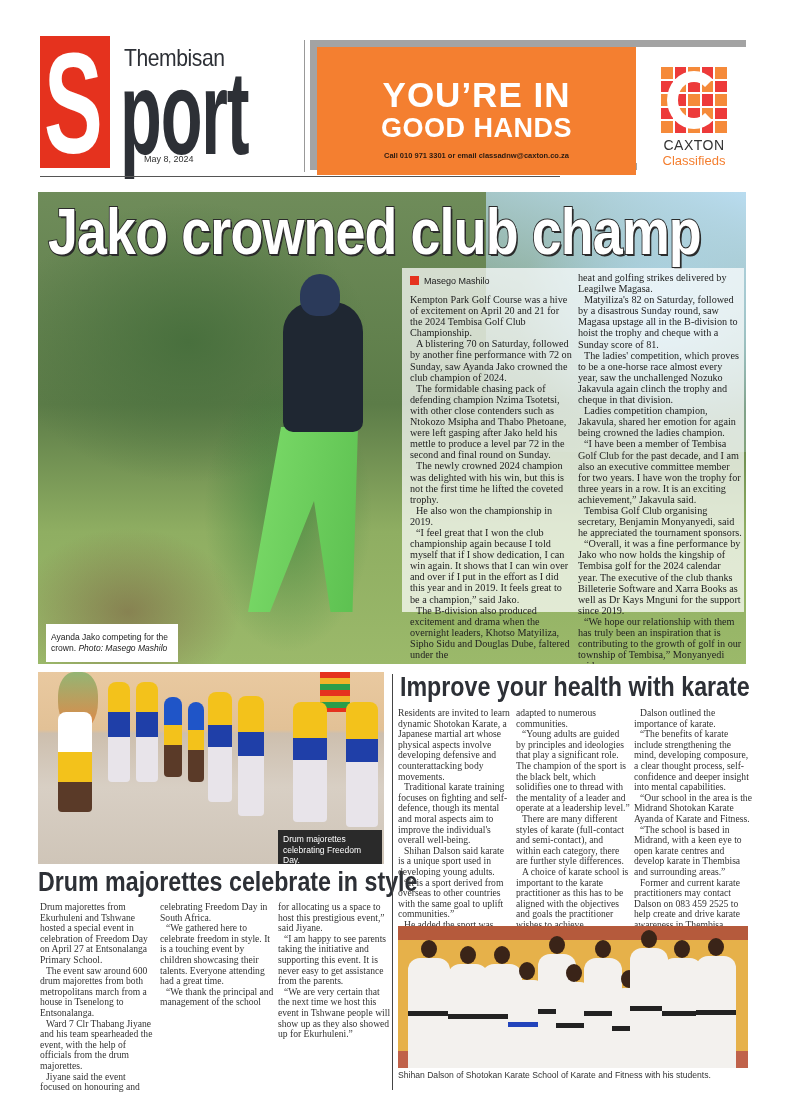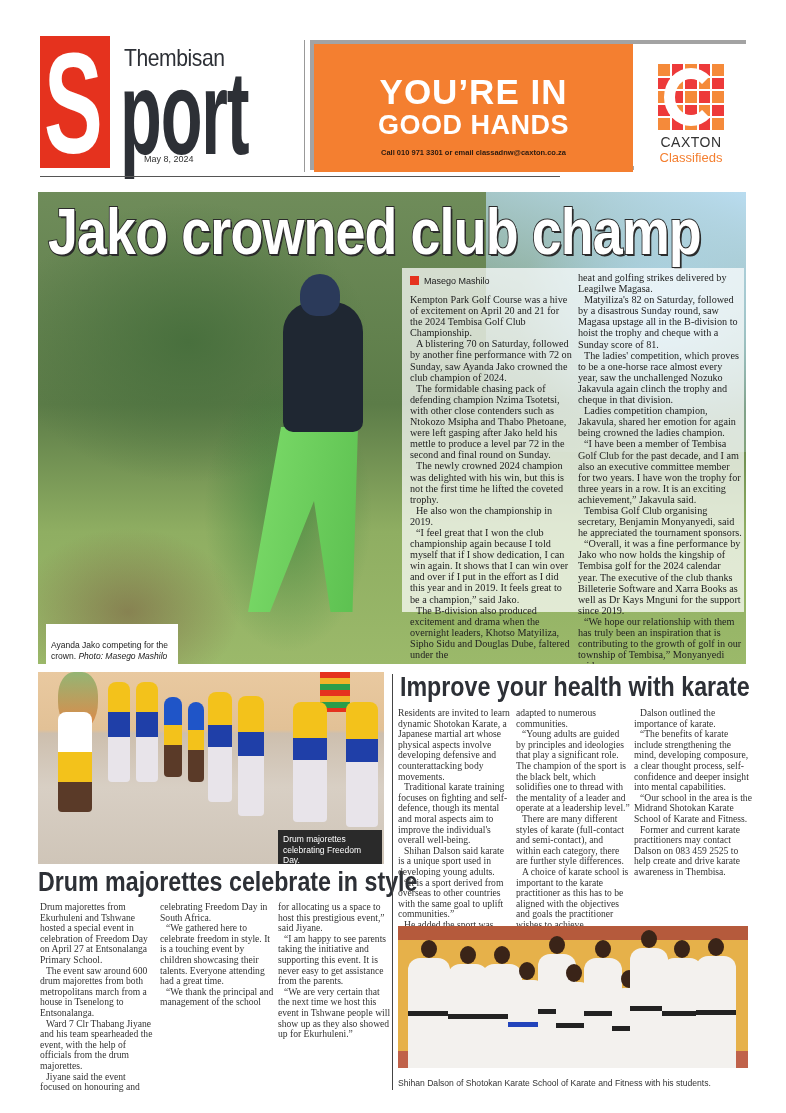--- a/index.html
+++ b/index.html
@@ -10,21 +10,21 @@
     .masthead { position: absolute; left: 40px; top: 36px; width: 264px; height: 134px; }
     .mast-s { position: absolute; left: 0; top: 0; width: 70px; height: 132px; background: #e5321e; }
     .mast-s span { position: absolute; left: 4px; top: -14px; font-family: "Liberation Sans", sans-serif; font-weight: 700; font-size: 142px; color: #fff; transform: scaleX(0.62); transform-origin: left top; letter-spacing: -2px; }
     .mast-thembisan { position: absolute; left: 84px; top: 8px; font-family: "Liberation Sans", sans-serif; font-size: 24px; color: #2d3036; transform: scaleX(0.88); transform-origin: left top; letter-spacing: -0.5px; }
     .mast-port { position: absolute; left: 80px; top: 18px; font-family: "Liberation Sans", sans-serif; font-size: 118px; font-weight: 700; color: #2d3036; transform: scaleX(0.58); transform-origin: left top; line-height: 118px; letter-spacing: -2px; }
     .mast-date { position: absolute; left: 104px; top: 118px; font-family: "Liberation Sans", sans-serif; font-size: 9px; color: #333; }
     .mast-rule { position: absolute; left: 40px; top: 176px; width: 520px; height: 1px; background: #555; }
     .mast-vrule { position: absolute; left: 304px; top: 40px; width: 1px; height: 132px; background: #999; }
 
     
-    .ad { position: absolute; left: 310px; top: 40px; width: 436px; height: 130px; border: 4px solid #a3a3a3; }
+    .ad { position: absolute; left: 310px; top: 40px; width: 436px; height: 130px; border: 7px solid #a3a3a3; }
     .ad-orange { position: absolute; left: 0; top: 0; width: 319px; height: 128px; background: #f47f30; }
     .ad-line1 { position: absolute; left: 0; width: 319px; top: 30px; text-align: center; font-family: "Liberation Sans", sans-serif; font-weight: 700; font-size: 35px; color: #fff; letter-spacing: 1px; line-height: 36px; }
     .ad-line2 { position: absolute; left: 0; width: 319px; top: 66px; text-align: center; font-family: "Liberation Sans", sans-serif; font-weight: 700; font-size: 27px; color: #fff; letter-spacing: 0.5px; line-height: 30px; }
     .ad-contact { position: absolute; left: 0; width: 319px; top: 104px; text-align: center; font-family: "Liberation Sans", sans-serif; font-weight: 700; font-size: 7.5px; color: #2a1a10; }
     .ad-logo { position: absolute; left: 320px; top: 0; width: 114px; height: 128px; background: #fff; }
     .logo-grid { position: absolute; left: 24px; top: 20px; width: 66px; height: 66px; display: grid; grid-template-columns: repeat(5, 1fr); gap: 2px; }
     .logo-grid div { background: #f58a3a; }
     .logo-grid div.r { background: #ed3a3a; }
     .logo-c { position: absolute; left: 30px; top: 24px; width: 54px; height: 58px; border: 11px solid #fff; border-right-color: transparent; border-radius: 50%; }
     .logo-caxton { position: absolute; left: 0; width: 114px; top: 90px; text-align: center; font-family: "Liberation Sans", sans-serif; font-size: 14px; color: #333; letter-spacing: 0.5px; }
@@ -45,21 +45,21 @@
     .golfer-legs { position: absolute; left: 210px; top: 235px; width: 110px; height: 185px; background: linear-gradient(100deg, #7ddc6a, #5cc050); clip-path: polygon(30% 0, 100% 0, 95% 100%, 75% 100%, 60% 40%, 20% 100%, 0 100%); }
     .headline { position: absolute; left: 10px; top: 8px; font-family: "Liberation Sans", sans-serif; font-weight: 700; font-size: 64px; line-height: 64px; color: #fff; -webkit-text-stroke: 2px #2b2b2b; paint-order: stroke fill; transform: scaleX(0.84); transform-origin: left top; letter-spacing: -1px; white-space: nowrap; text-shadow: 2px 2px 0 #2b2b2b; }
     .golf-panel { position: absolute; left: 364px; top: 76px; width: 342px; height: 344px; background: rgba(255,255,255,0.72); }
     .byline { position: absolute; left: 8px; top: 8px; font-family: "Liberation Sans", sans-serif; font-size: 9px; color: #222; display: flex; align-items: flex-start; gap: 5px; }
     .byline i { display: inline-block; width: 9px; height: 9px; background: #e5321e; }
     .golf-col { position: absolute; top: 26px; width: 164px; font-size: 10.2px; line-height: 11.1px; color: #222; }
     .golf-col.c1 { left: 8px; }
     .golf-col.c2 { left: 176px; top: 4px; }
     .golf-col p { text-indent: 6px; }
     .golf-col p.first { text-indent: 0; }
-    .golf-caption { position: absolute; left: 8px; top: 432px; width: 132px; background: #fff; padding: 16px 5px; font-family: "Liberation Sans", sans-serif; font-size: 8.5px; line-height: 11px; color: #222; }
+    .golf-caption { position: absolute; left: 8px; top: 432px; width: 132px; background: #fff; padding: 8px 5px; font-family: "Liberation Sans", sans-serif; font-size: 8.5px; line-height: 11px; color: #222; }
     .golf-caption em { font-style: italic; }
 
     
     .drum-photo { position: absolute; left: 38px; top: 672px; width: 346px; height: 192px; overflow: hidden;
       background:
         linear-gradient(180deg, #e9c9a0 0%, #e2c196 30%, #cdbfae 32%, #d8cfc4 60%, #cfc5b8 100%); }
     .drum-wall-art { position: absolute; left: 20px; top: 0; width: 40px; height: 60px; background: linear-gradient(180deg, #7fb069, #e8752f); border-radius: 40% 40% 50% 50%; opacity: .8; }
     .drum-stripes { position: absolute; left: 282px; top: 0; width: 30px; height: 40px; background: repeating-linear-gradient(180deg, #e5321e 0 6px, #f0b429 6px 12px, #2a9d4a 12px 18px); }
     .dancer { position: absolute; border-radius: 8px 8px 4px 4px; }
     .drum-caption { position: absolute; left: 240px; top: 158px; width: 104px; background: #2a2a2a; color: #fff; padding: 4px 5px; font-family: "Liberation Sans", sans-serif; font-size: 8.5px; line-height: 10.5px; }
@@ -80,21 +80,21 @@
     .karate-col.c2 { left: 516px; }
     .karate-col.c3 { left: 634px; width: 118px; }
     .karate-col p { text-indent: 6px; }
     .karate-col p.first { text-indent: 0; }
     .karate-photo { position: absolute; left: 398px; top: 926px; width: 350px; height: 142px; overflow: hidden;
       background: linear-gradient(180deg, #b55a3c 0 10%, #e6b14a 10% 88%, #c0624a 88% 100%); }
     .kid { position: absolute; bottom: 0; background: #f3f1ee; border-radius: 12px 12px 0 0; }
     .kid::before { content: ""; position: absolute; left: 50%; top: -18px; width: 16px; height: 18px; margin-left: -8px; background: #3a2418; border-radius: 50%; }
     .kid::after { content: ""; position: absolute; left: 0; right: 0; top: 48%; height: 5px; background: #222; }
     .kid.blue::after { background: #2244bb; }
-    .karate-caption { position: absolute; left: 398px; top: 1070px; font-family: "Liberation Sans", sans-serif; font-size: 8.6px; color: #333; white-space: nowrap; margin-top: 8px; }
+    .karate-caption { position: absolute; left: 398px; top: 1070px; font-family: "Liberation Sans", sans-serif; font-size: 8.6px; color: #333; white-space: nowrap; }
   </style>
 </head>
 <body>
 
 <div class="masthead">
   <div class="mast-s">
     <span>S</span>
   </div>
   <div class="mast-thembisan">Thembisan</div>
   <div class="mast-port">port</div>
@@ -230,21 +230,22 @@
 </div>
 <div class="karate-col c2">
   <p class="first">adapted to numerous communities.</p>
   <p>“Young adults are guided by principles and ideologies that play a significant role. The champion of the sport is the black belt, which solidifies one to thread with the mentality of a leader and operate at a leadership level.”</p>
   <p>There are many different styles of karate (full-contact and semi-contact), and within each category, there are further style differences.</p>
   <p>A choice of karate school is important to the karate practitioner as this has to be aligned with the objectives and goals the practitioner wishes to achieve.</p>
 </div>
 <div class="karate-col c3">
   <p>Dalson outlined the importance of karate.</p>
   <p>“The benefits of karate include strengthening the mind, developing composure, a clear thought process, self-confidence and deeper insight into mental capabilities.</p>
-  <p>“Our school in the area is the Midrand Shotokan Karate School of Karate and Fitness.</p>
+  <p>“Our school in the area is the Midrand Shotokan Karate Ayanda of Karate and Fitness.</p>
+  <p>“The school is based in Midrand, with a keen eye to open karate centres and develop karate in Thembisa and surrounding areas.”</p>
   <p>Former and current karate practitioners may contact Dalson on 083 459 2525 to help create and drive karate awareness in Thembisa.</p>
 </div>
 
 <div class="karate-photo">
   <div class="kid" style="left:10px;width:42px;height:110px;"></div>
   <div class="kid" style="left:50px;width:40px;height:104px;"></div>
   <div class="kid" style="left:84px;width:40px;height:104px;"></div>
   <div class="kid blue" style="left:110px;width:38px;height:88px;"></div>
   <div class="kid" style="left:140px;width:38px;height:114px;"></div>
   <div class="kid" style="left:158px;width:36px;height:86px;"></div>

